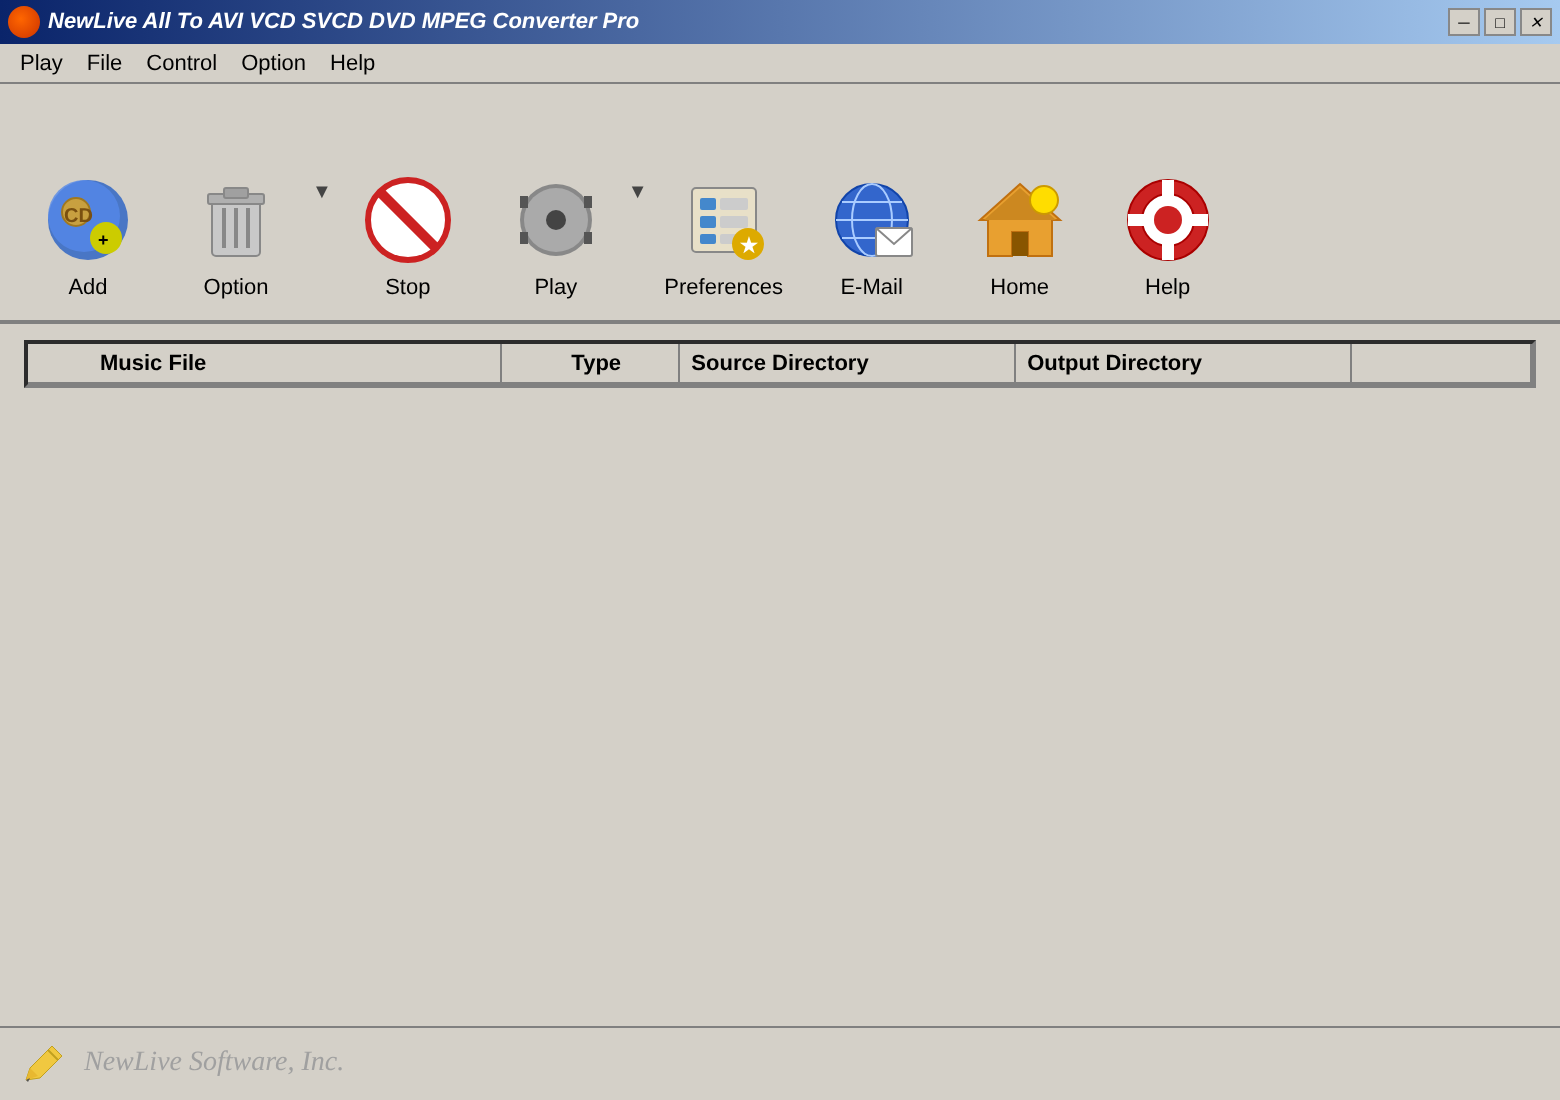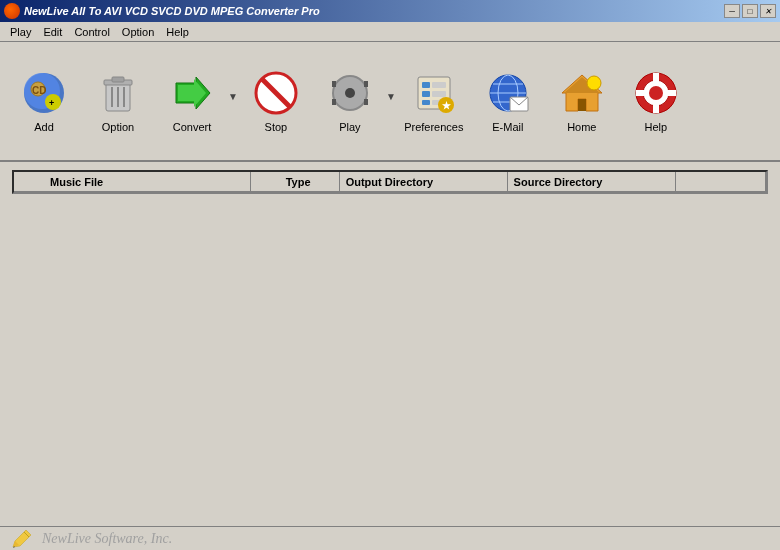--- a/index.html
+++ b/index.html
@@ -81,21 +81,21 @@
       display: flex;
       align-items: center;
       padding: 4px 8px;
       border-bottom: 2px solid #808080;
       gap: 2px;
     }
     .toolbar-btn {
       display: flex;
       flex-direction: column;
       align-items: center;
-      justify-content: center;
+      justify-content: flex-end;
       width: 72px;
       height: 108px;
       cursor: pointer;
       padding: 4px 2px;
       border: 1px solid transparent;
       gap: 4px;
     }
     .toolbar-btn-group {
       display: flex;
       align-items: center;
@@ -156,21 +156,21 @@
     .col-output { flex: 2; }
     .col-extra { flex: 1; }
 
     .list-body {
       background: white;
       height: calc(100% - 22px);
     }
 
     
     .status-bar {
-      height: 24px;
+      height: 37px;
       background: #d4d0c8;
       border-top: 1px solid #808080;
       display: flex;
       align-items: center;
       padding: 0 10px;
       gap: 8px;
     }
     .status-pencil {
       width: 24px;
       height: 24px;
@@ -198,21 +198,21 @@
   </div>
   <div class="title-controls">
     <div class="title-btn">─</div>
     <div class="title-btn">□</div>
     <div class="title-btn close">✕</div>
   </div>
 </div>
 
 <div class="menu-bar">
   <span class="menu-item">Play</span>
-  <span class="menu-item">Edit</span>
+  <span class="menu-item">File</span>
   <span class="menu-item">Control</span>
   <span class="menu-item">Option</span>
   <span class="menu-item">Help</span>
 </div>
 
 <div class="main-content">
 
   <div class="toolbar">
 
     <div class="toolbar-btn">
@@ -239,30 +239,20 @@
           <rect x="18" y="8" width="12" height="5" rx="1" fill="#a0a0a0" stroke="#888" stroke-width="1"></rect>
           <line x1="18" y1="18" x2="18" y2="38" stroke="#888" stroke-width="2"></line>
           <line x1="24" y1="18" x2="24" y2="38" stroke="#888" stroke-width="2"></line>
           <line x1="30" y1="18" x2="30" y2="38" stroke="#888" stroke-width="2"></line>
         </svg>
       </div>
       <span class="toolbar-label">Option</span>
     </div>
 
     <div class="toolbar-btn-group">
-      <div class="toolbar-btn">
-        <div class="toolbar-icon">
-          <svg class="icon-svg" viewBox="0 0 48 48">
-
-            <polygon points="8,14 28,14 28,8 42,24 28,40 28,34 8,34" fill="#22aa22" stroke="#117711" stroke-width="1"></polygon>
-            <polygon points="10,16 26,16 26,10 38,24 26,38 26,32 10,32" fill="#44cc44"></polygon>
-          </svg>
-        </div>
-        <span class="toolbar-label">Convert</span>
-      </div>
       <div class="dropdown-arrow">▼</div>
     </div>
 
     <div class="toolbar-btn">
       <div class="toolbar-icon">
         <svg class="icon-svg" viewBox="0 0 48 48">
           <circle cx="24" cy="24" r="20" fill="white" stroke="#cc2222" stroke-width="3"></circle>
           <line x1="10" y1="10" x2="38" y2="38" stroke="#cc2222" stroke-width="5"></line>
         </svg>
       </div>
@@ -355,22 +345,22 @@
       <span class="toolbar-label">Help</span>
     </div>
 
   </div>
 
   <div style="flex:1; padding: 4px 6px; background: #d4d0c8; overflow: hidden;">
     <div class="list-area">
       <div class="list-header">
         <div class="list-col col-music">Music File</div>
         <div class="list-col col-type">Type</div>
+        <div class="list-col col-source">Source Directory</div>
         <div class="list-col col-output">Output Directory</div>
-        <div class="list-col col-source">Source Directory</div>
         <div class="list-col col-extra"></div>
       </div>
       <div class="list-body"></div>
     </div>
   </div>
 
   <div class="status-bar">
     <svg class="status-pencil" viewBox="0 0 24 24">
       <polygon points="3,20 5,14 16,3 21,8 10,19" fill="#f0c840" stroke="#c0a020" stroke-width="0.5"></polygon>
       <polygon points="5,14 3,20 9,18" fill="#e8b830"></polygon>

